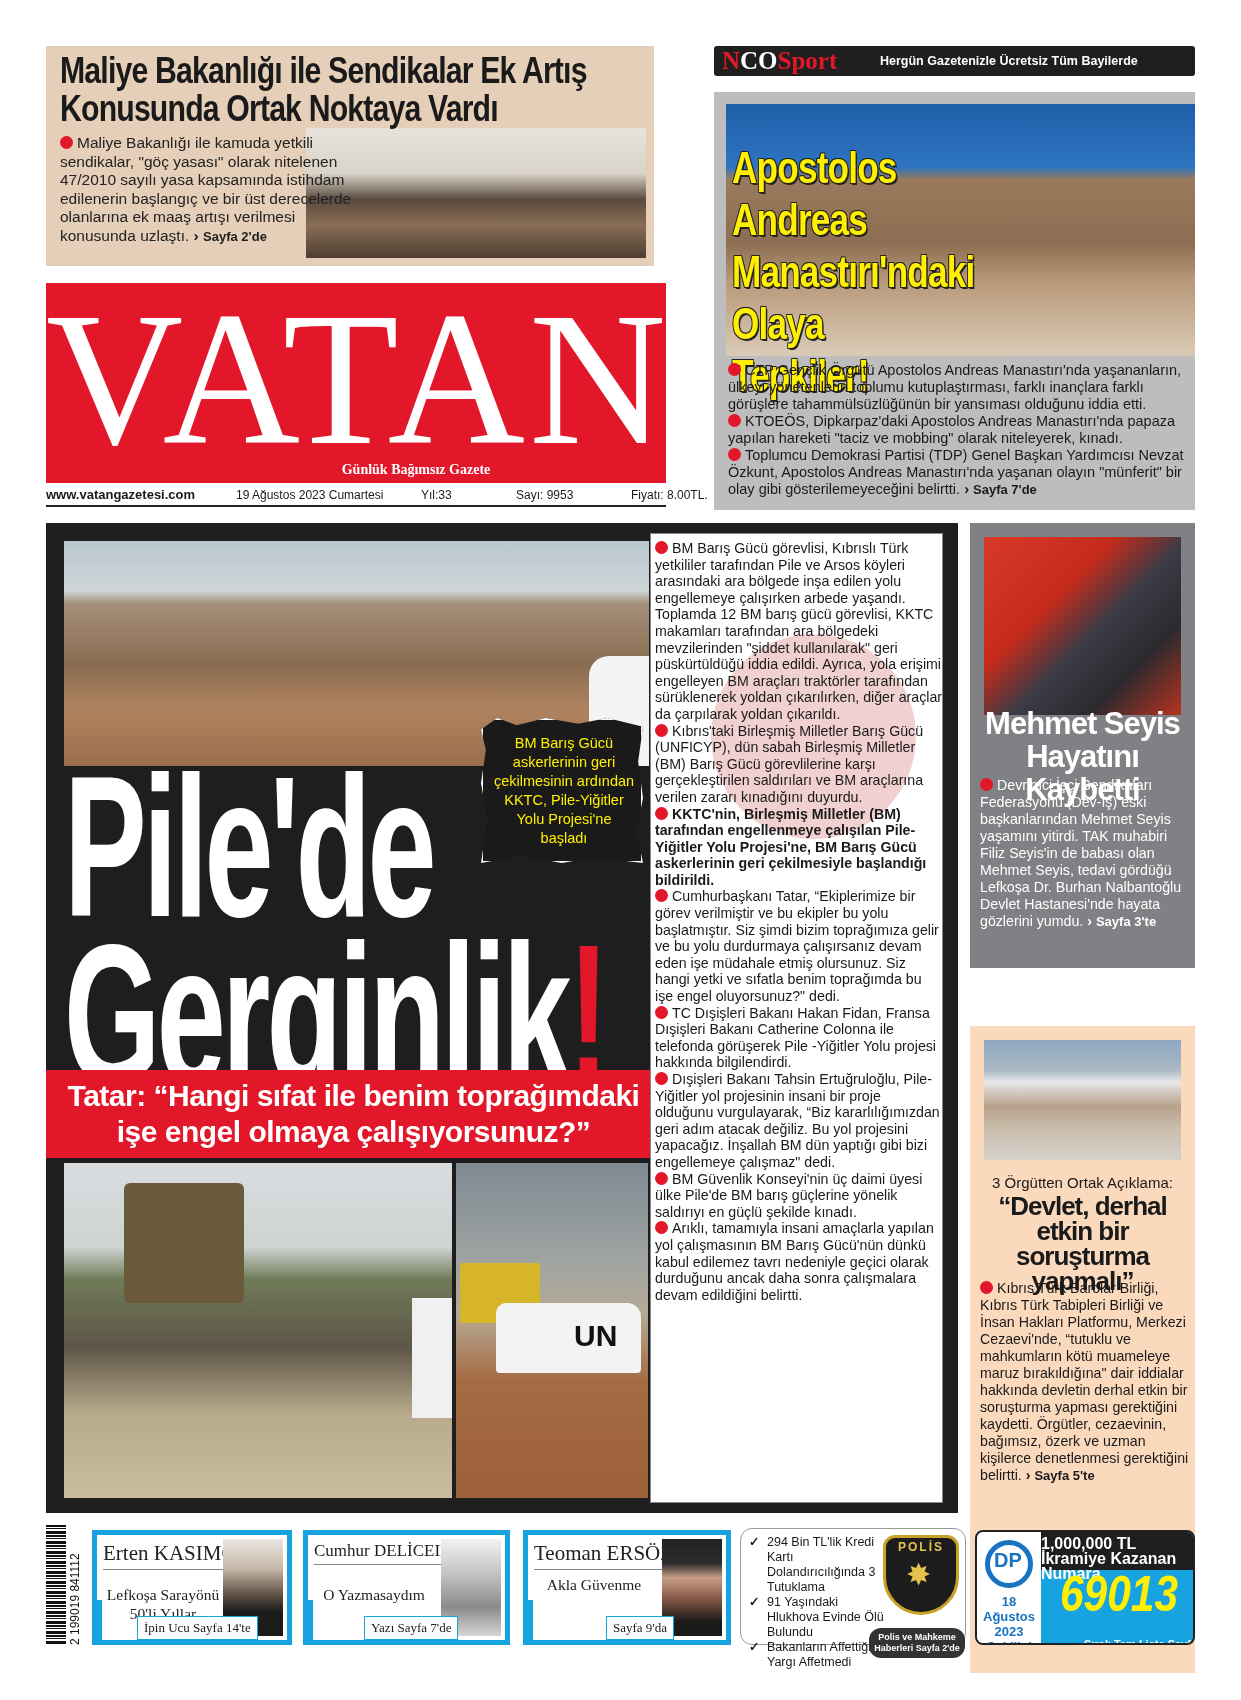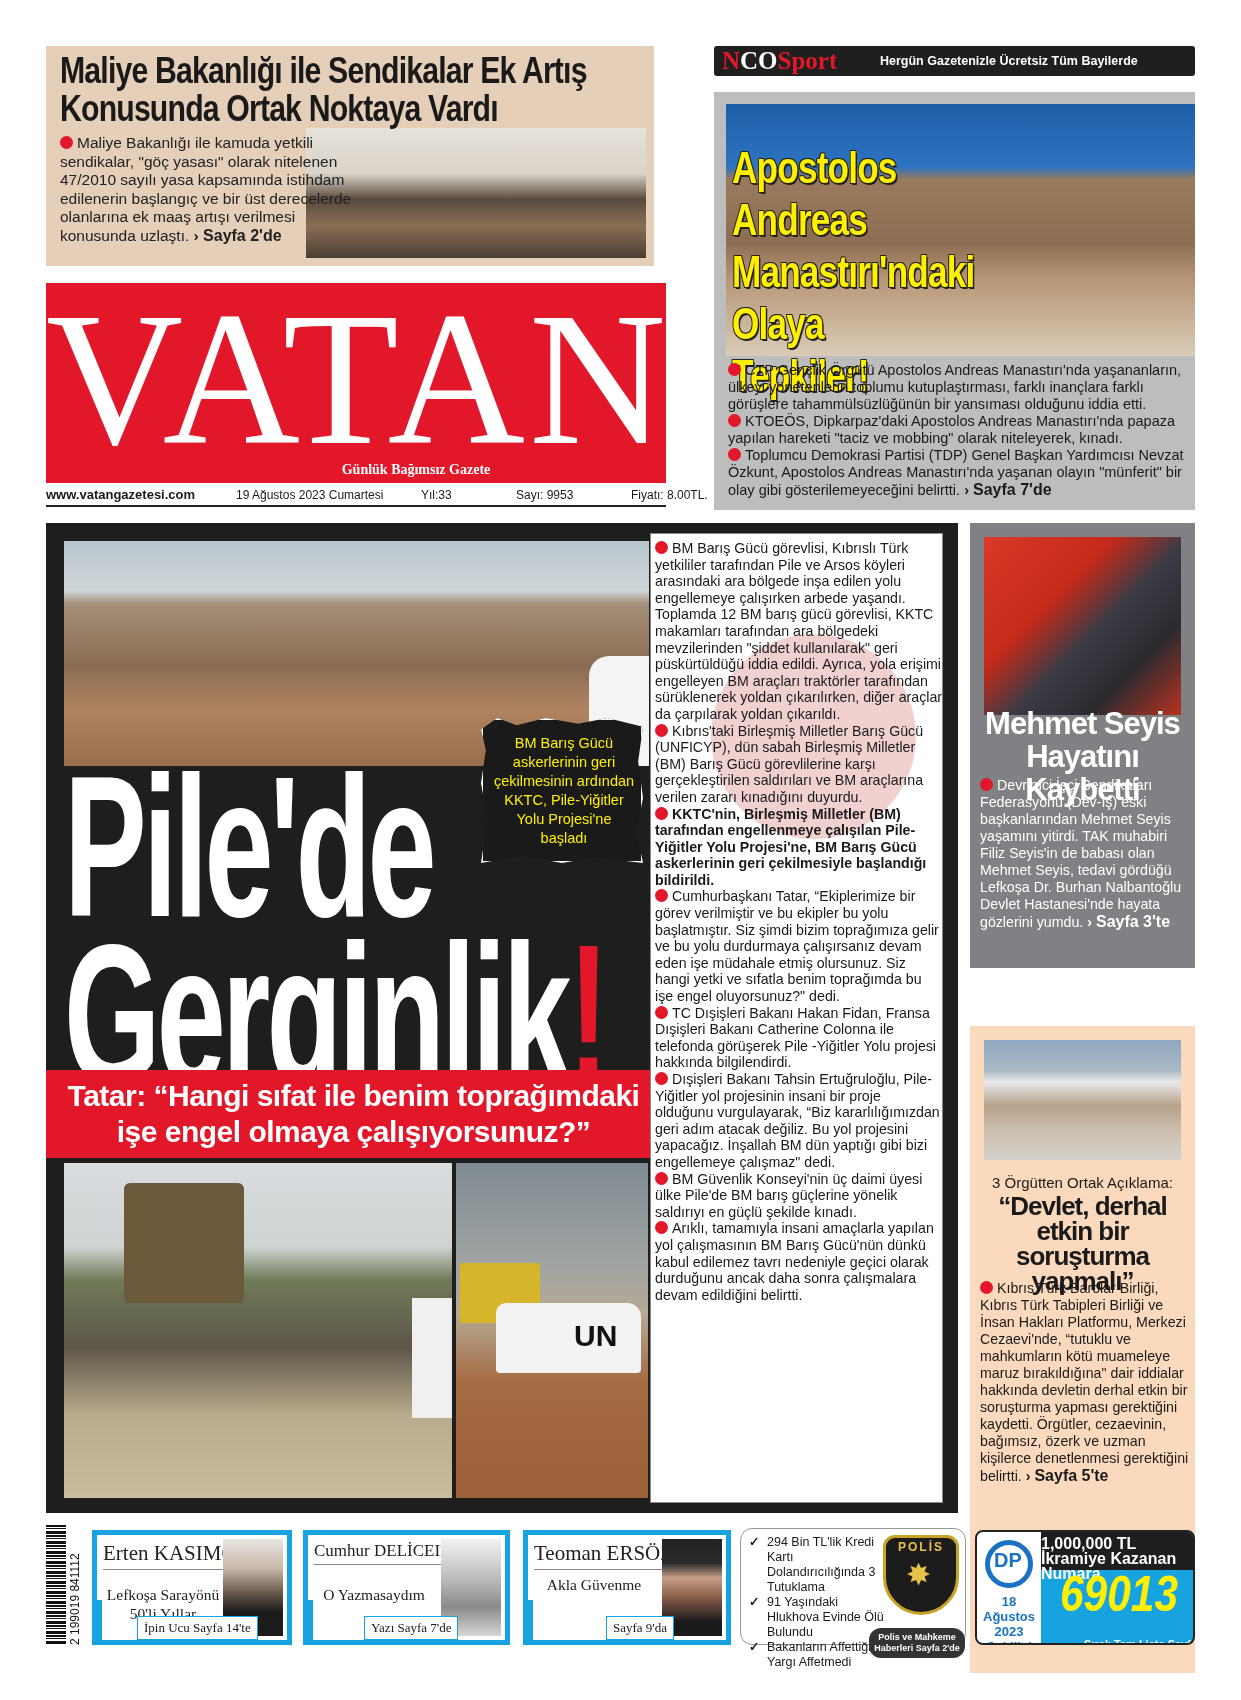--- a/index.html
+++ b/index.html
@@ -9,21 +9,21 @@
   .cond { font-family: "Liberation Sans", sans-serif; font-weight: 700; transform-origin: left top; letter-spacing: -1px; }
   .bullet { display: inline-block; width: 13px; height: 13px; border-radius: 50%; background: #e3172a; margin-right: 4px; vertical-align: -1px; }
   .photo { position: absolute; overflow: hidden; }
 
   
   #top-left { left: 46px; top: 46px; width: 608px; height: 220px; background: #e5cfb8; }
   #tl-headline { left: 14px; top: 6px; width: 700px; font-size: 36px; line-height: 38px; color: #1a1a1a; transform: scaleX(0.84); }
   #tl-body { left: 14px; top: 88px; width: 292px; font-size: 15.5px; line-height: 18.5px; color: #222; }
   #tl-photo { left: 260px; top: 82px; width: 340px; height: 130px;
     background: linear-gradient(180deg,#e7e2da 0%,#d9d3c9 35%,#5a4a3e 55%,#8a6e55 75%,#4d3e32 100%); }
-  .sayfa { font-weight: 700; font-size: 16px; white-space: nowrap; }
+  .sayfa { font-weight: 700; font-size: 13px; white-space: nowrap; }
   .sayfa-arrow { font-weight: 700; }
 
   
   #nco { left: 714px; top: 46px; width: 481px; height: 30px; background: #1f1f1f; border-radius: 3px; }
   #nco-logo { left: 8px; top: 1px; font-family: "Liberation Serif", serif; font-size: 25px; font-weight: 700; color: #e3172a; white-space: nowrap; }
   #nco-logo .co { color: #fff; }
   #nco-text { left: 166px; top: 8px; font-size: 12.5px; font-weight: 700; color: #fff; white-space: nowrap; }
 
   
   #apostolos { left: 714px; top: 92px; width: 481px; height: 418px; background: #bdbdbd; }

